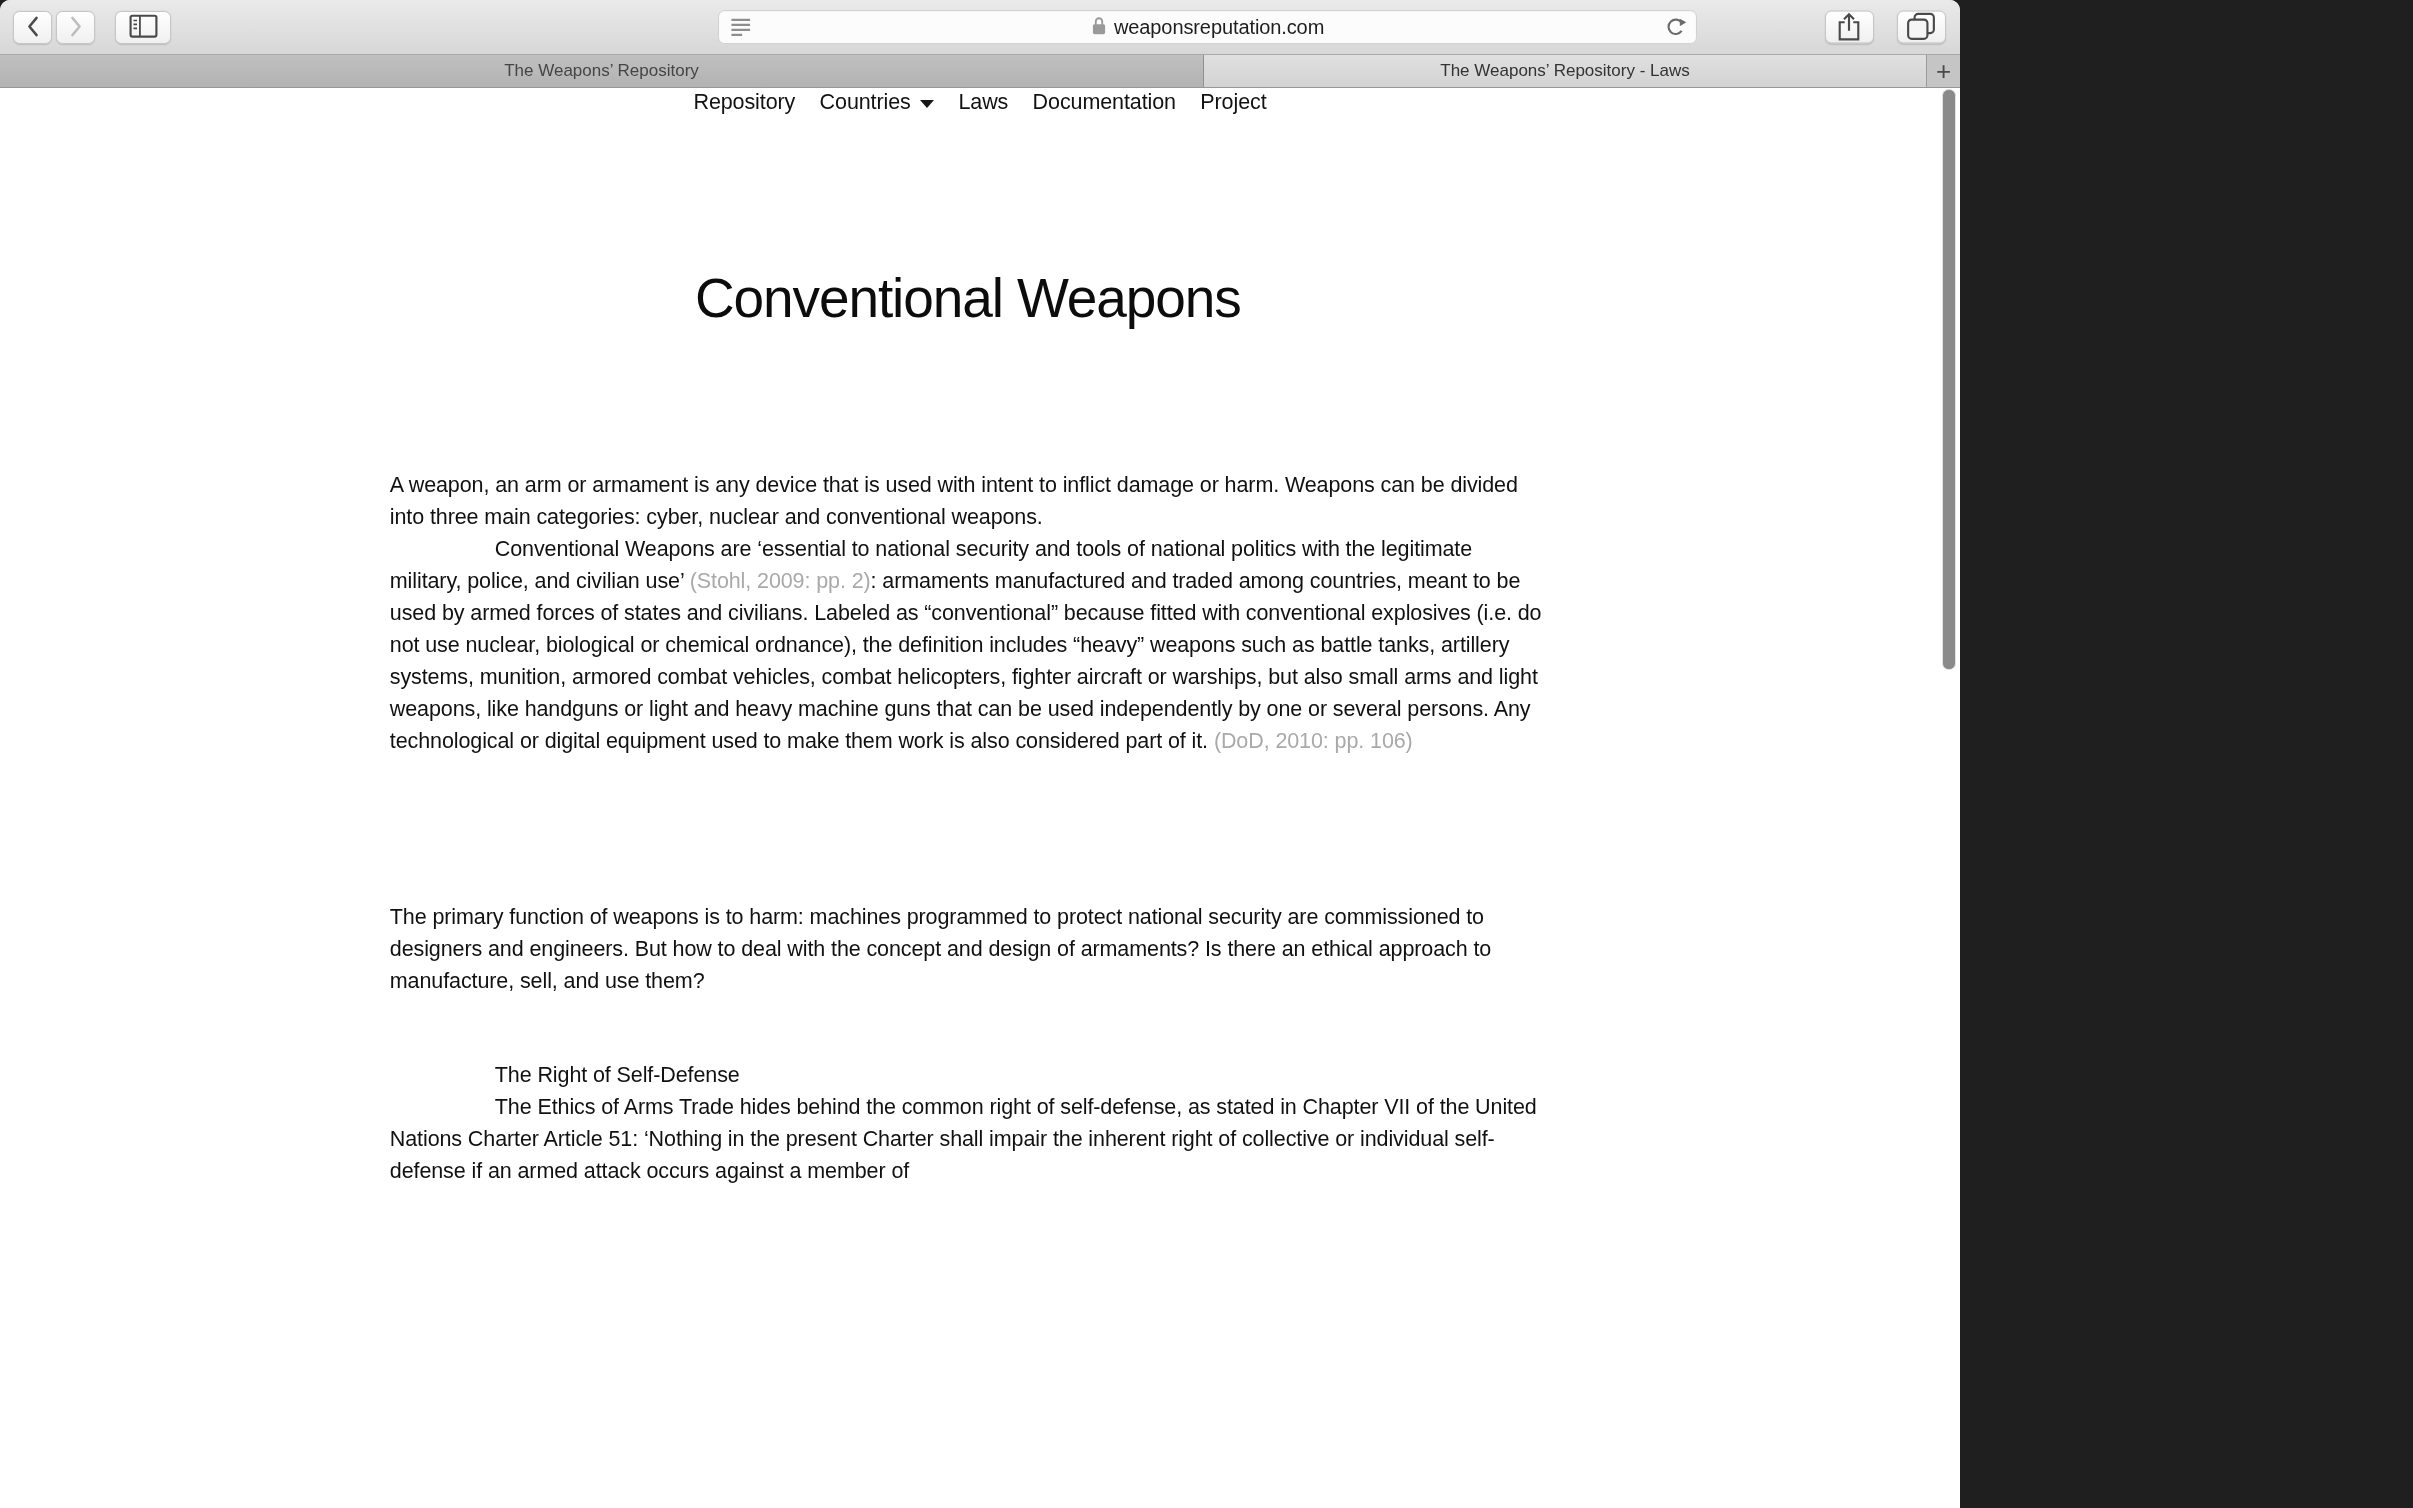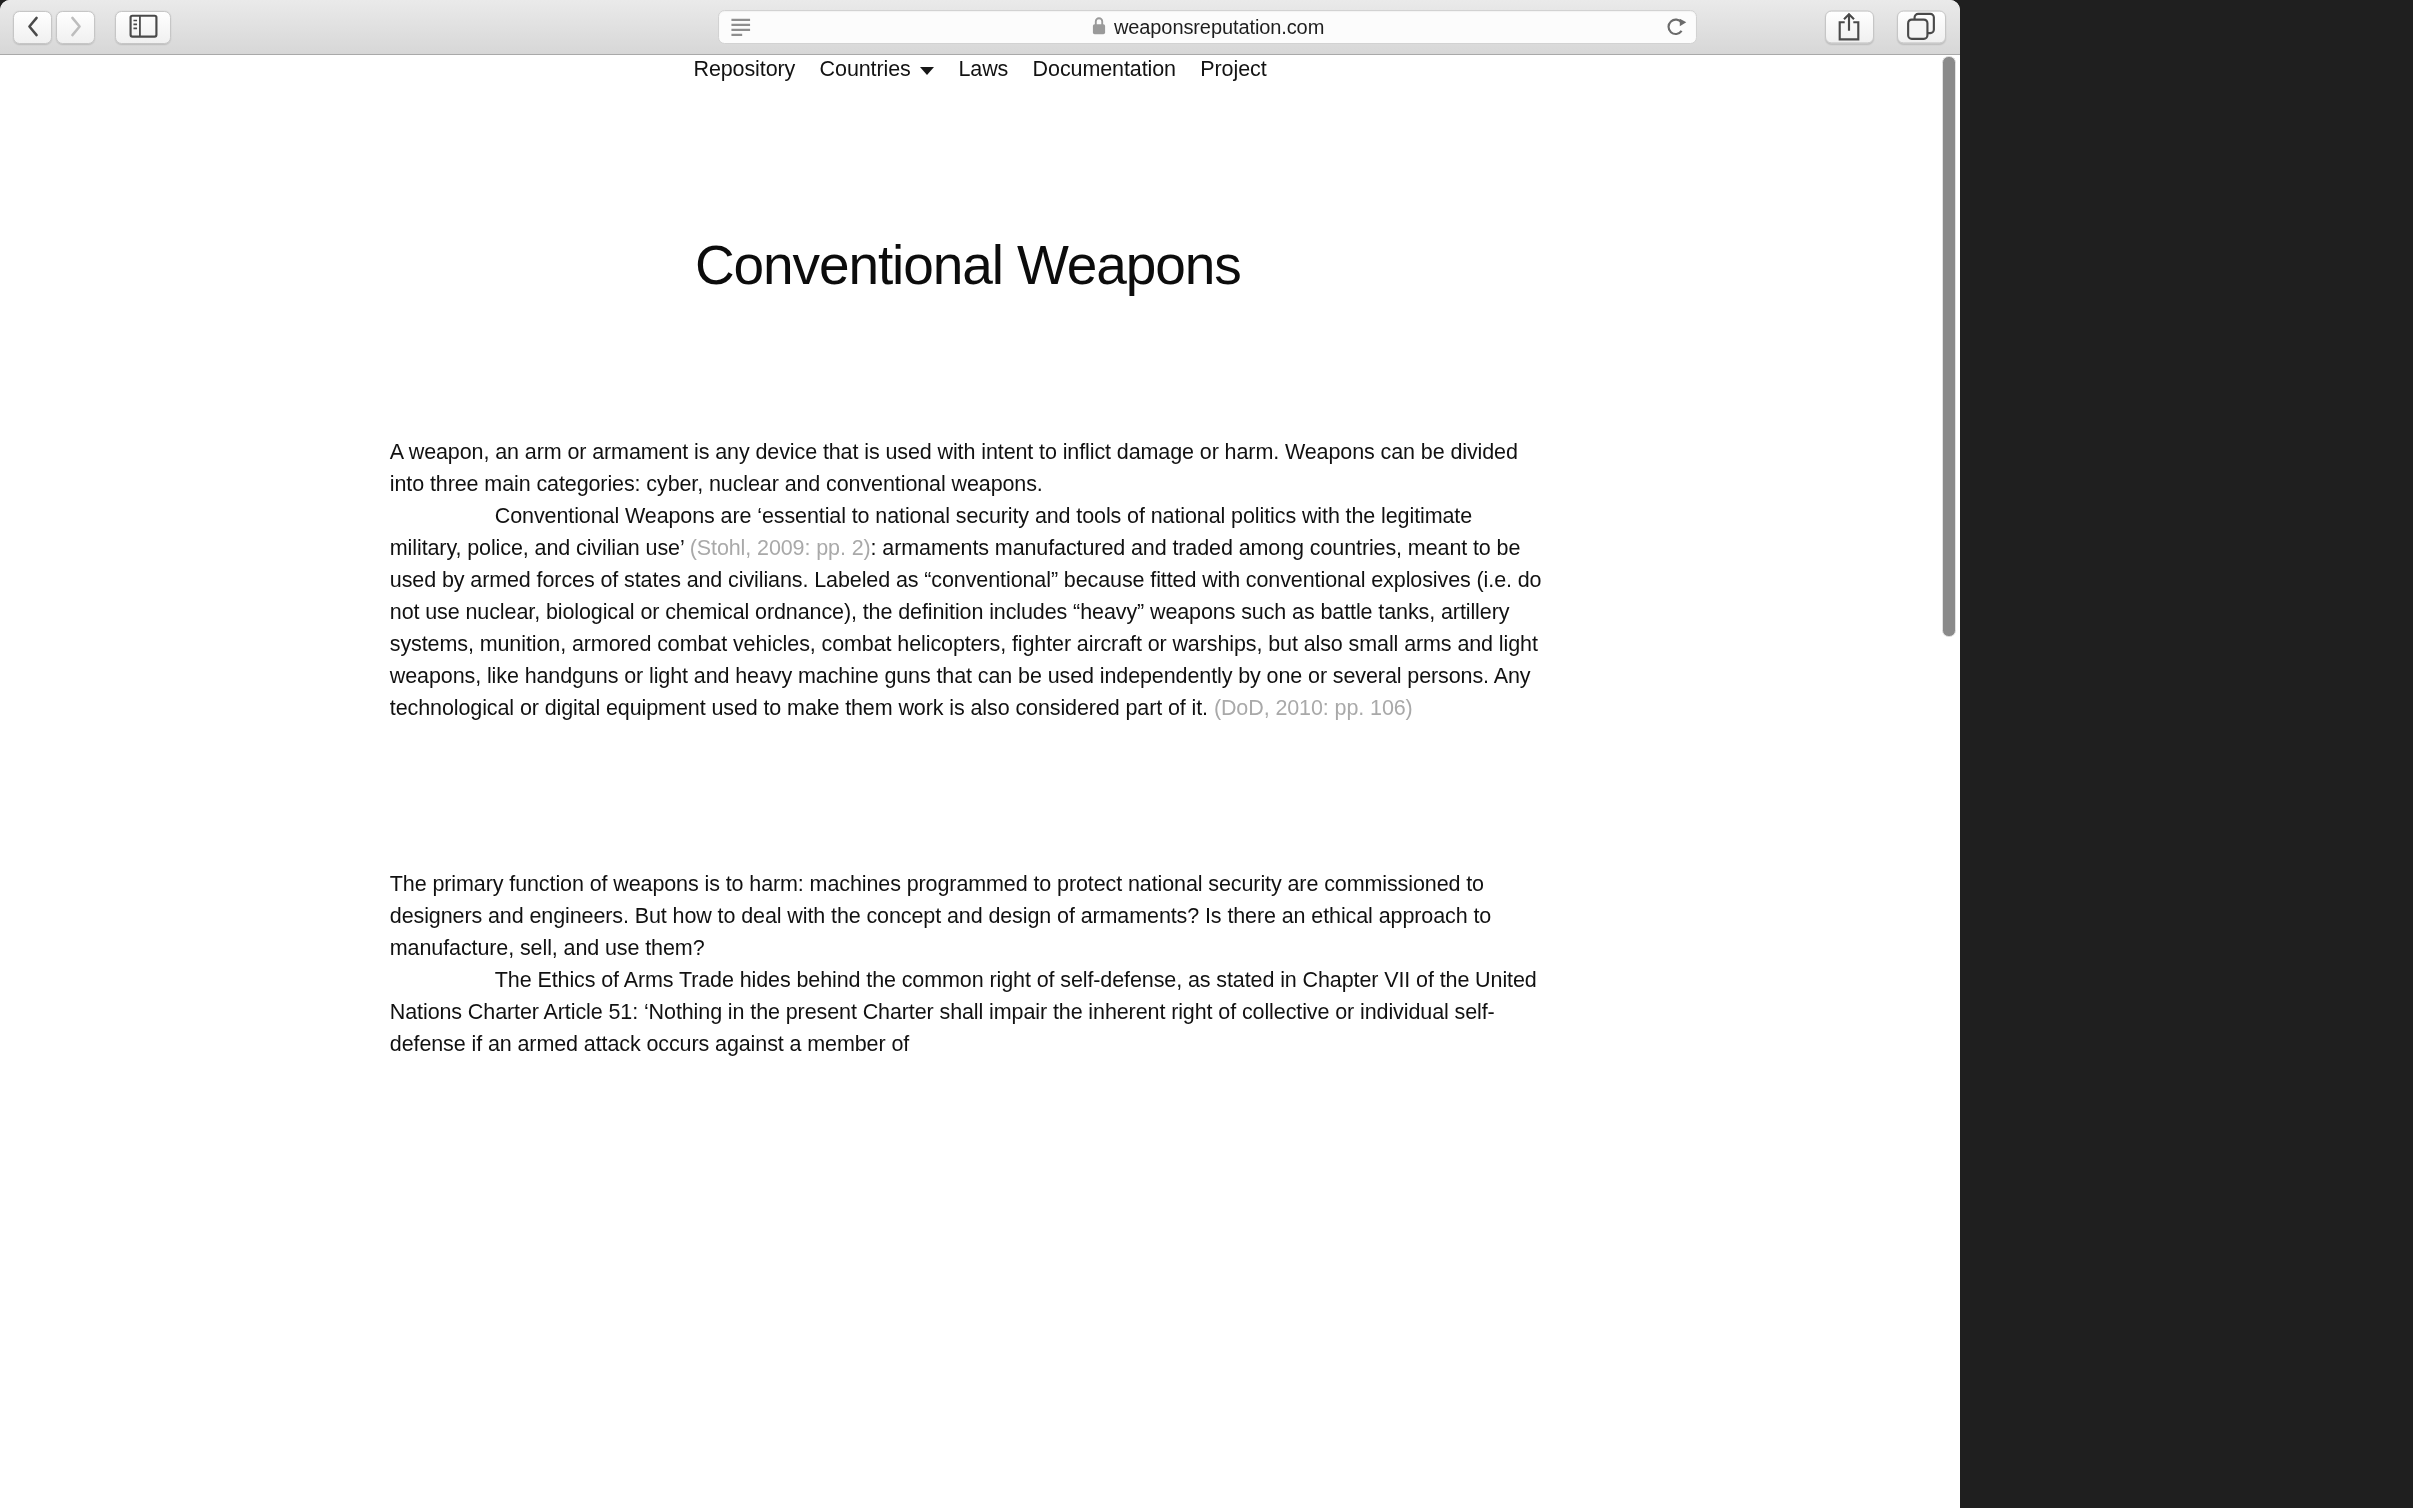--- a/index.html
+++ b/index.html
@@ -119,20 +119,31 @@
         <span>
           <svg width="30" height="29" viewBox="0 0 42 40">
             <rect x="12" y="3" width="27" height="27" rx="5" fill="none" stroke="#4a4a4a" stroke-width="3"></rect>
             <rect x="3" y="11" width="27" height="27" rx="5" fill="#f5f5f5" stroke="#4a4a4a" stroke-width="3"></rect>
           </svg>
         </span>
       </div>
     </div>
   </div>
 
+  <div class="tabbar">
+    <div class="tab inactive">
+        <span class="tab-title">The Weapons’ Repository</span>
+      </div>
+      <div class="tab active">
+        <span class="tab-title">The Weapons’ Repository - Laws</span>
+      </div>
+      <div class="newtab">
+      <span>+</span>
+    </div>
+  </div>
 
   <div class="content">
     <nav class="site-nav">
         <span class="nav-item">
           <span class="nav-label">Repository</span>
         </span>
         <span class="nav-item">
           <span class="nav-label">Countries</span>
           <span class="caret"></span>
         </span>
@@ -150,20 +161,21 @@
         <section class="sec-0">
           <h1>Conventional Weapons</h1>
           <div class="para-group">
             <p><span class="txt">A weapon, an arm or armament is any device that is used with intent to inflict damage or harm. Weapons can be divided into three main categories: cyber, nuclear and conventional weapons.</span></p>
             <p class="indent"><span class="txt">Conventional Weapons are ‘essential to national security and tools of national politics with the legitimate military, police, and civilian use’ </span><span class="cite" style="color: rgb(169, 169, 169);">(Stohl, 2009: pp. 2)</span><span class="txt">: armaments manufactured and traded among countries, meant to be used by armed forces of states and civilians. Labeled as “conventional” because fitted with conventional explosives (i.e. do not use nuclear, biological or chemical ordnance), the definition includes “heavy” weapons such as battle tanks, artillery systems, munition, armored combat vehicles, combat helicopters, fighter aircraft or warships, but also small arms and light weapons, like handguns or light and heavy machine guns that can be used independently by one or several persons. Any technological or digital equipment used to make them work is also considered part of it. </span><span class="cite" style="color: rgb(169, 169, 169);">(DoD, 2010: pp. 106)</span></p>
           </div>
         </section>
         <section class="sec-1">
           <div class="para-group">
             <p><span class="txt">The primary function of weapons is to harm: machines programmed to protect national security are commissioned to designers and engineers. But how to deal with the concept and design of armaments? Is there an ethical approach to manufacture, sell, and use them?</span></p>
+            <p class="indent spaced"><span class="txt">The Right of Self-Defense</span></p>
             <p class="indent"><span class="txt">The Ethics of Arms Trade hides behind the common right of self-defense, as stated in Chapter VII of the United Nations Charter Article 51: ‘Nothing in the present Charter shall impair the inherent right of collective or individual self-defense if an armed attack occurs against a member of</span></p>
           </div>
         </section>
       </main>
     <div class="scroll-thumb"></div>
   </div>
 
 </div>
 
 

